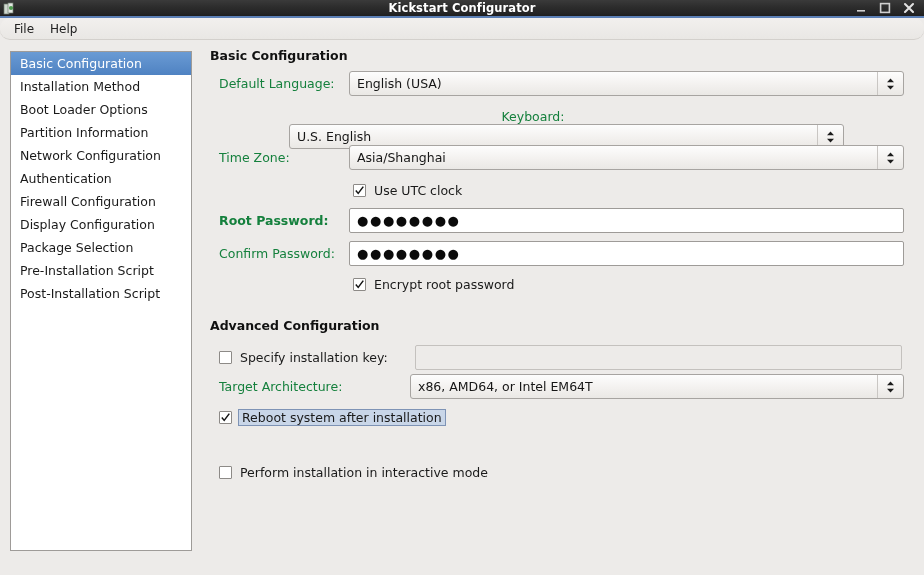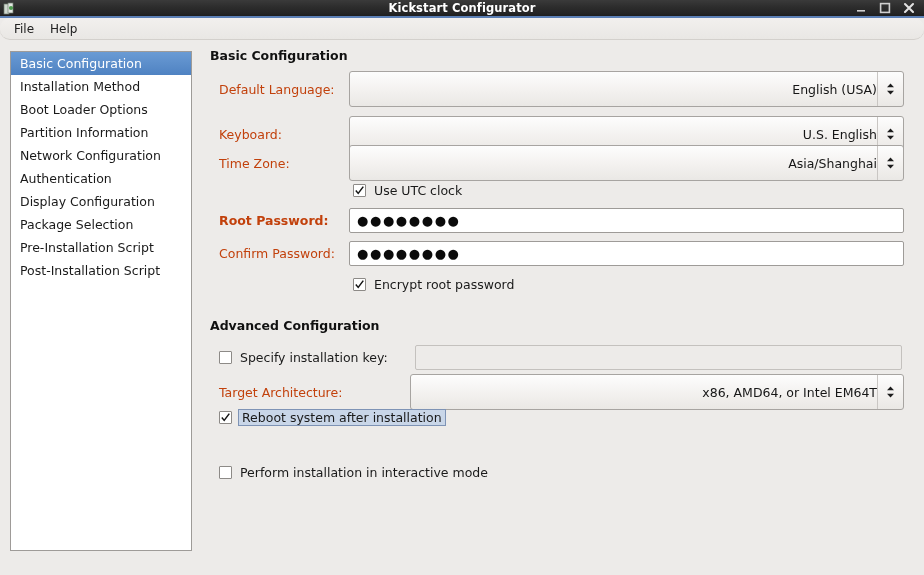--- a/index.html
+++ b/index.html
@@ -107,34 +107,33 @@
     color: #111;
     position: absolute;
   }
   .row {
     position: absolute;
     display: flex;
     align-items: center;
   }
   .field-label {
     font-size: 12.5px;
-    color: #c2410c;
+    color: #15803d;
     white-space: nowrap;
   }
 
   
   .combo {
     position: relative;
-    height: 36px;
+    height: 25px;
     background: linear-gradient(to bottom, #fdfdfd 0%, #f3f1ef 55%, #eae8e5 100%);
     border: 1px solid #a7a4a1;
     border-radius: 3px;
     display: flex; align-items: center;
     cursor: default;
-    text-align: right;
   }
   .combo-value {
     font-size: 12.5px;
     color: #161616;
     padding-left: 7px;
     flex: 1 1 auto;
     white-space: nowrap;
     overflow: hidden;
   }
   .combo-arrow {
@@ -234,20 +233,21 @@
 
 <div class="main">
 
   <div class="sidebar">
     <div class="side-item selected">Basic Configuration</div>
     <div class="side-item">Installation Method</div>
     <div class="side-item">Boot Loader Options</div>
     <div class="side-item">Partition Information</div>
     <div class="side-item">Network Configuration</div>
     <div class="side-item">Authentication</div>
+    <div class="side-item">Firewall Configuration</div>
     <div class="side-item">Display Configuration</div>
     <div class="side-item">Package Selection</div>
     <div class="side-item">Pre-Installation Script</div>
     <div class="side-item">Post-Installation Script</div>
   </div>
 
   <div class="content">
 
     <div class="section-title" style="left:0; top:8px;">Basic Configuration</div>
 
@@ -257,21 +257,21 @@
         <div class="combo-value">English (USA)</div>
         <div class="combo-arrow">
           <svg width="9" height="14" viewBox="0 0 9 14">
             <path d="M4.5,1.5 L8,5.2 L1,5.2 Z" fill="#1c1c1c"></path>
             <path d="M4.5,12.5 L8,8.8 L1,8.8 Z" fill="#1c1c1c"></path>
           </svg>
         </div>
       </div>
     </div>
 
-    <div class="row" style="left:9px; top:76px; width:695px;">
+    <div class="row" style="left:9px; top:69px; width:695px;flex-direction:column;">
       <div class="field-label" style="width:130px;">Keyboard:</div>
       <div class="combo" style="width:555px;">
         <div class="combo-value">U.S. English</div>
         <div class="combo-arrow">
           <svg width="9" height="14" viewBox="0 0 9 14">
             <path d="M4.5,1.5 L8,5.2 L1,5.2 Z" fill="#1c1c1c"></path>
             <path d="M4.5,12.5 L8,8.8 L1,8.8 Z" fill="#1c1c1c"></path>
           </svg>
         </div>
       </div>

